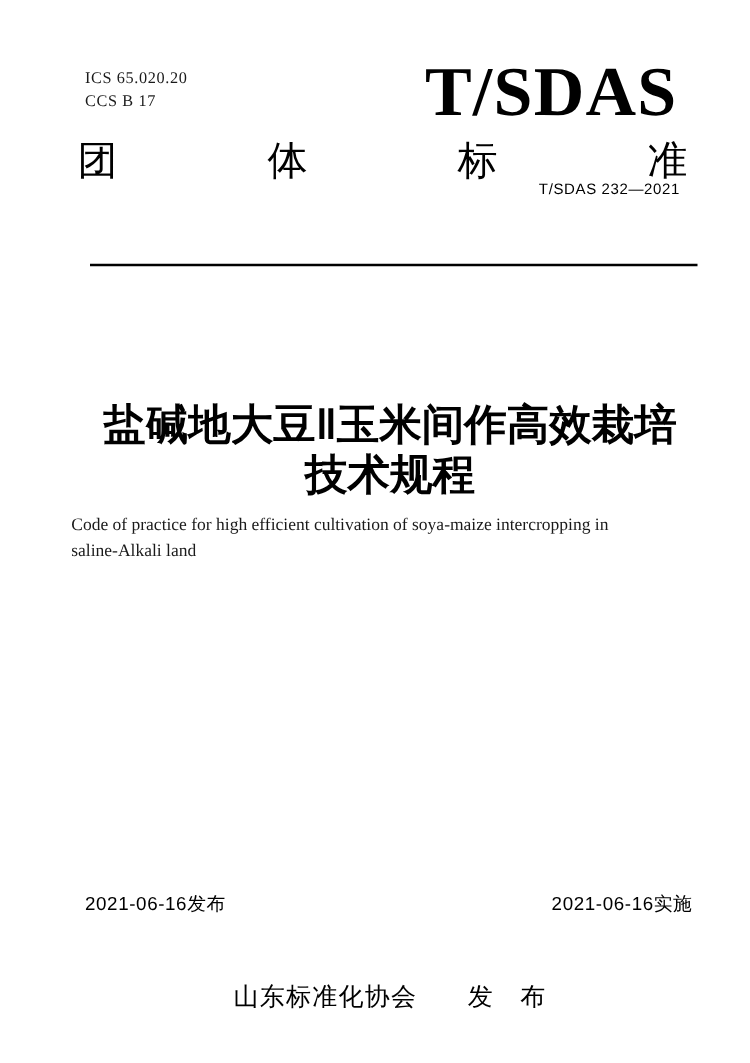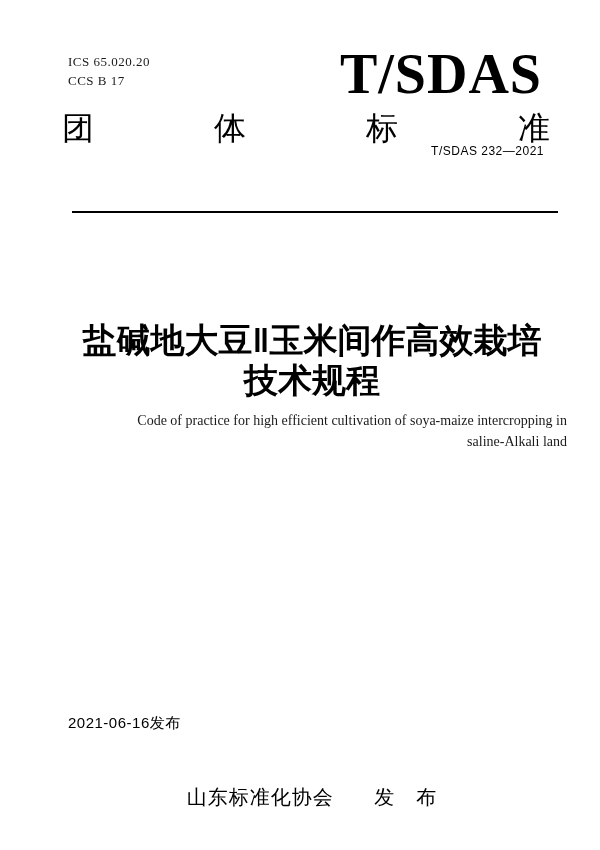--- a/index.html
+++ b/index.html
@@ -67,21 +67,21 @@
     text-align: center;
     font-weight: bold;
     font-size: 34px;
     line-height: 40px;
   }
   .subtitle-block {
     position: absolute;
     left: 57px;
     width: 510px;
     top: 410px;
-    text-align: right;
+    text-align: left;
     font-family: "Liberation Serif", serif;
     font-size: 14px;
     line-height: 21px;
     color: #1a1a1a;
   }
   .dates-row {
     position: absolute;
     left: 68px;
     right: 46px;
     top: 714px;
@@ -129,20 +129,21 @@
     <div>技术规程</div>
   </div>
 
   <div class="subtitle-block">
     <div>Code of practice for high efficient cultivation of soya-maize intercropping in</div>
     <div>saline-Alkali land</div>
   </div>
 
   <div class="dates-row">
     <span>2021-06-16发布</span>
+    <span>2021-06-16实施</span>
   </div>
 
   <div class="publisher-row">
     <span class="publisher-name">山东标准化协会</span>
     <span>发　布</span>
   </div>
 
 </div>
 
 </body></html>

